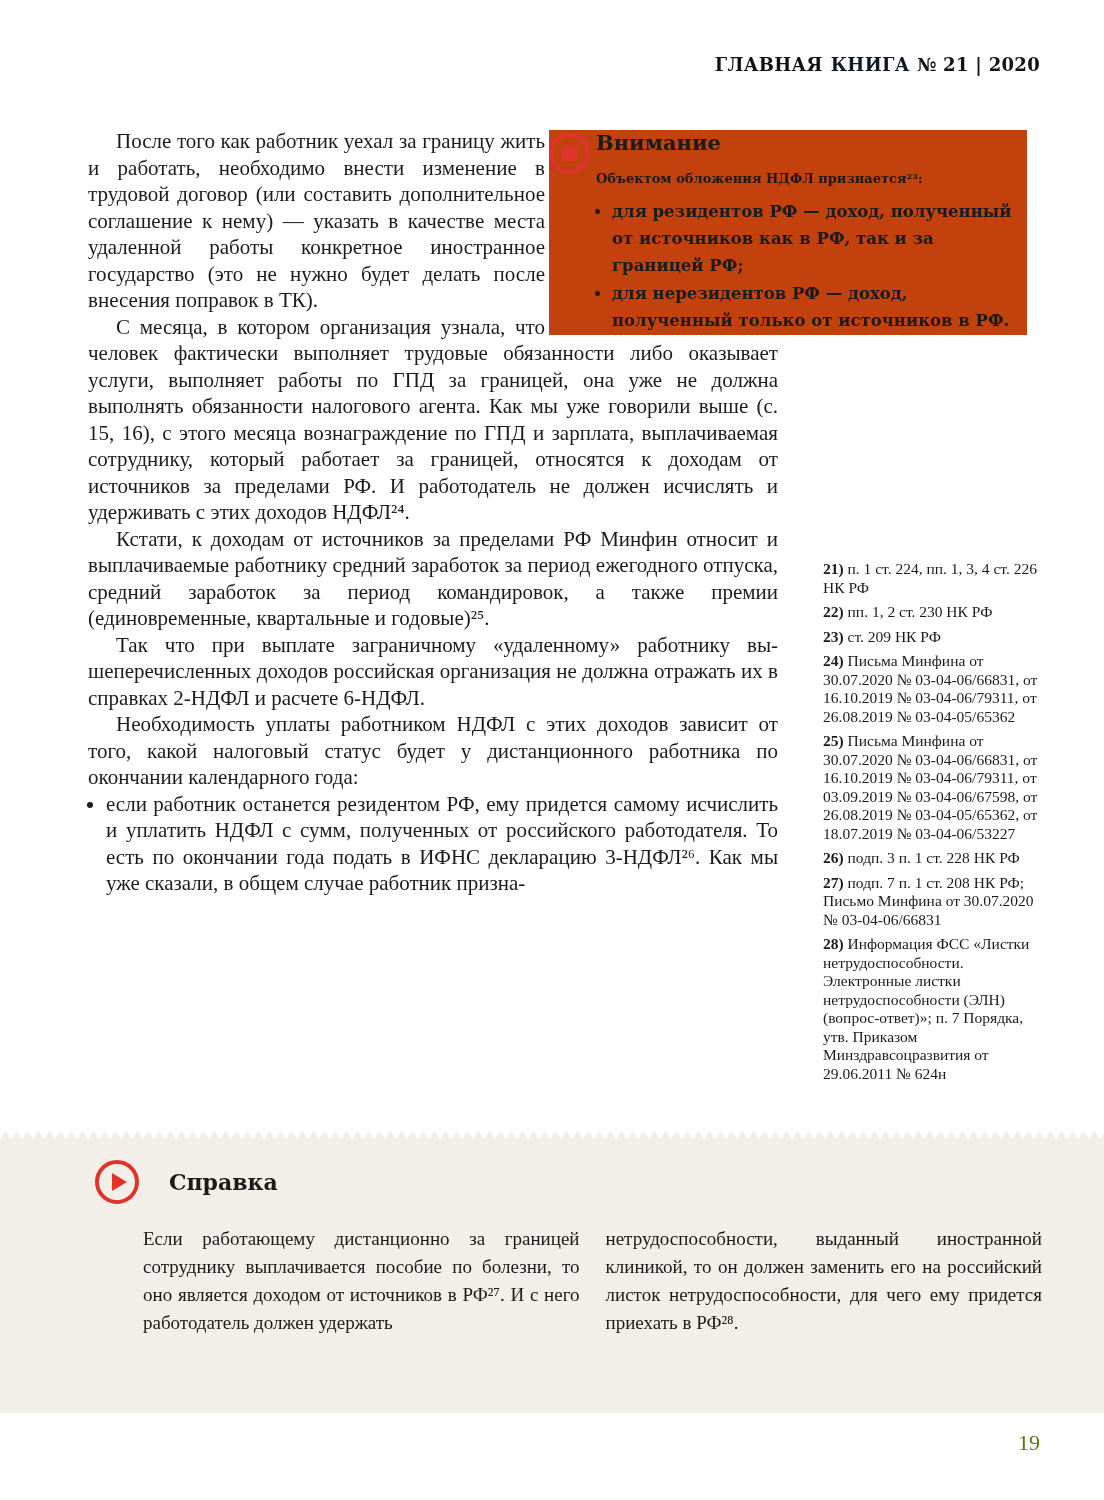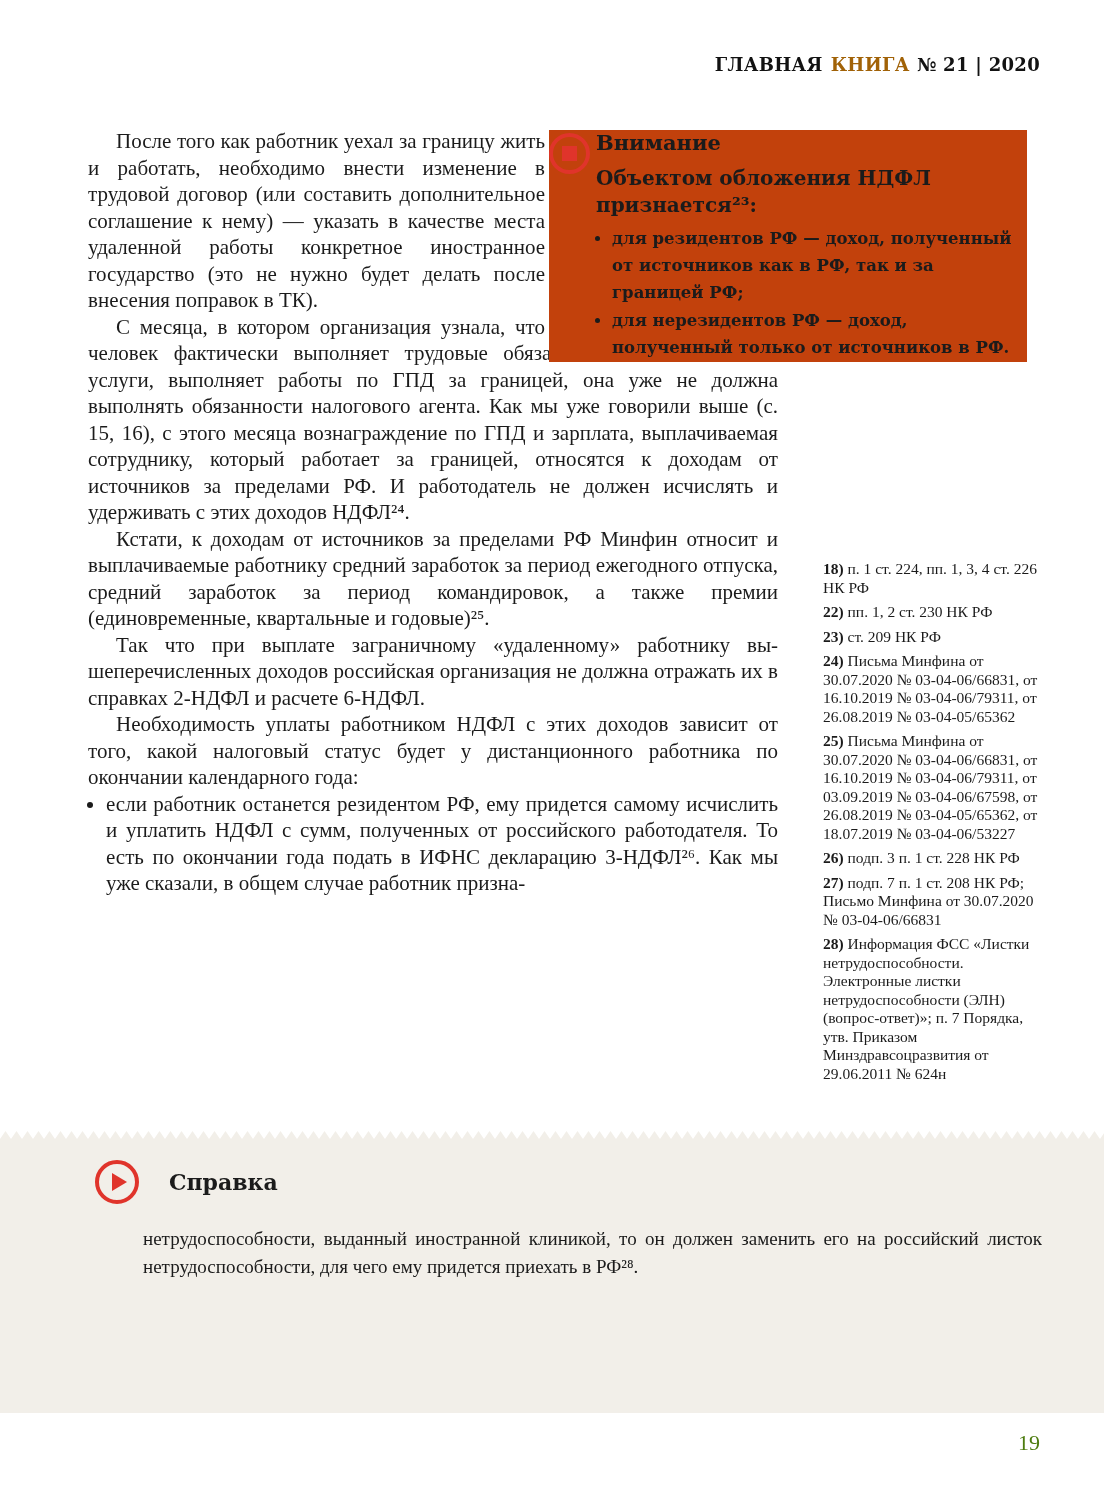--- a/index.html
+++ b/index.html
@@ -9,21 +9,21 @@
     overflow:hidden;
   }
 
   
   .masthead {
     position:absolute; top:54px; right:64px;
     font-family:"DejaVu Serif","Liberation Serif",serif;
     font-weight:bold; font-size:18px; letter-spacing:.3px; color:#121212;
     white-space:nowrap;
   }
-  .m-purple { color:#a16207; margin:0 7px 0 8px; }
+  .m-purple { color:#0f172a; margin:0 7px 0 8px; }
 
   
   .body-col {
     position:absolute; left:88px; top:128px; width:690px;
     font-size:21px; line-height:26.5px; text-align:justify;
   }
   .wrap-spacer { float:right; width:233px; height:200px; }
   .body-col p { margin:0; text-indent:28px; }
   .body-col p.no-indent { text-indent:0; }
   ul.body-list { margin:0; padding-left:18px; }
@@ -35,21 +35,21 @@
     display:flex; gap:6px; z-index:2; background:#c2410c;
   }
   .att-icon {
     flex:0 0 auto; width:41px; height:41px; box-sizing:border-box;
     border:4px solid #e0342b; border-radius:50%;
     display:flex; align-items:center; justify-content:center; margin-top:3px;
   }
   .att-square { width:15px; height:15px; background:#e0342b; }
   .att-body { font-family:"DejaVu Serif","Liberation Serif",serif; font-weight:bold; }
   .att-title { margin:0 0 10px 0; font-size:21px; }
-  .att-intro { margin:0 8px 6px 0; font-size:20px; line-height:27px; }
+  .att-intro { margin:0 8px 6px 0; font-size:13px; line-height:27px; }
   .att-list { margin:0; padding-left:16px; }
   .att-list li { list-style:disc outside; font-size:16.5px; line-height:27px; margin-bottom:1px; }
 
   
   .footnotes {
     position:absolute; left:823px; top:560px; width:218px;
     font-size:15.5px; line-height:18.5px; color:#1b1b1b;
   }
   .fn { margin:0 0 6px 0; }
   .fn b { font-weight:bold; }
@@ -104,21 +104,21 @@
     <p>С месяца, в котором организация узнала, что человек фактически выполняет трудовые обязанности либо оказывает услуги, выполня­ет работы по ГПД за границей, она уже не должна выполнять обя­занности налогового агента. Как мы уже говорили выше (с. 15, 16), с этого месяца вознаграждение по ГПД и зарплата, выплачивае­мая сотруднику, который работает за границей, относятся к до­ходам от источников за пределами РФ. И работодатель не должен исчислять и удерживать с этих доходов НДФЛ²⁴.</p>
     <p>Кстати, к доходам от источников за пределами РФ Минфин отно­сит и выплачиваемые работнику средний заработок за период еже­годного отпуска, средний заработок за период командировок, а так­же премии (единовременные, квартальные и годовые)²⁵.</p>
     <p>Так что при выплате заграничному «удаленному» работнику вы­шеперечисленных доходов российская организация не должна отра­жать их в справках 2-НДФЛ и расчете 6-НДФЛ.</p>
     <p>Необходимость уплаты работником НДФЛ с этих доходов зависит от того, какой налоговый статус будет у дистанционного работника по окончании календарного года:</p>
     <ul class="body-list">
       <li>если работник останется резидентом РФ, ему придется самому ис­числить и уплатить НДФЛ с сумм, полученных от российского ра­ботодателя. То есть по окончании года подать в ИФНС декларацию 3-НДФЛ²⁶. Как мы уже сказали, в общем случае работник призна-</li>
     </ul>
   </main>
 
   <aside class="footnotes">
-    <p class="fn"><b>18)</b> <span>п. 1 ст. 224, пп. 1, 3, 4 ст. 226 НК РФ</span></p>
+    <p class="fn"><b>21)</b> <span>п. 1 ст. 224, пп. 1, 3, 4 ст. 226 НК РФ</span></p>
     <p class="fn"><b>22)</b> <span>пп. 1, 2 ст. 230 НК РФ</span></p>
     <p class="fn"><b>23)</b> <span>ст. 209 НК РФ</span></p>
     <p class="fn"><b>24)</b> <span>Письма Минфина от 30.07.2020 № 03-04-06/66831, от 16.10.2019 № 03-04-06/79311, от 26.08.2019 № 03-04-05/65362</span></p>
     <p class="fn"><b>25)</b> <span>Письма Минфина от 30.07.2020 № 03-04-06/66831, от 16.10.2019 № 03-04-06/79311, от 03.09.2019 № 03-04-06/67598, от 26.08.2019 № 03-04-05/65362, от 18.07.2019 № 03-04-06/53227</span></p>
     <p class="fn"><b>26)</b> <span>подп. 3 п. 1 ст. 228 НК РФ</span></p>
     <p class="fn"><b>27)</b> <span>подп. 7 п. 1 ст. 208 НК РФ; Письмо Минфина от 30.07.2020 № 03-04-06/66831</span></p>
     <p class="fn"><b>28)</b> <span>Информация ФСС «Листки нетрудоспособности. Электронные листки нетрудоспособности (ЭЛН) (вопрос-ответ)»; п. 7 Порядка, утв. Приказом Минздравсоцразвития от 29.06.2011 № 624н</span></p>
   </aside>
 
   <section class="spravka">
@@ -131,20 +131,21 @@
       <rect width="1104" height="8" fill="url(#zz)"></rect>
     </svg>
     <div class="sp-bg">
       <div class="sp-head">
         <div class="sp-icon">
           <span class="sp-triangle"></span>
         </div>
         <h3 class="sp-title">Справка</h3>
       </div>
       <div class="sp-cols">
+        <p>Если работающему дистанцион­но за границей сотруднику выплачивается пособие по бо­лезни, то оно является доходом от источников в РФ²⁷. И с него работодатель должен удержать</p>
         <p>нетрудоспособности, выданный иностранной клиникой, то он должен заменить его на россий­ский листок нетрудоспособно­сти, для чего ему придется приехать в РФ²⁸.</p>
       </div>
     </div>
   </section>
 
   <div class="page-number">19</div>
 
 </div>
 
 </body></html>

